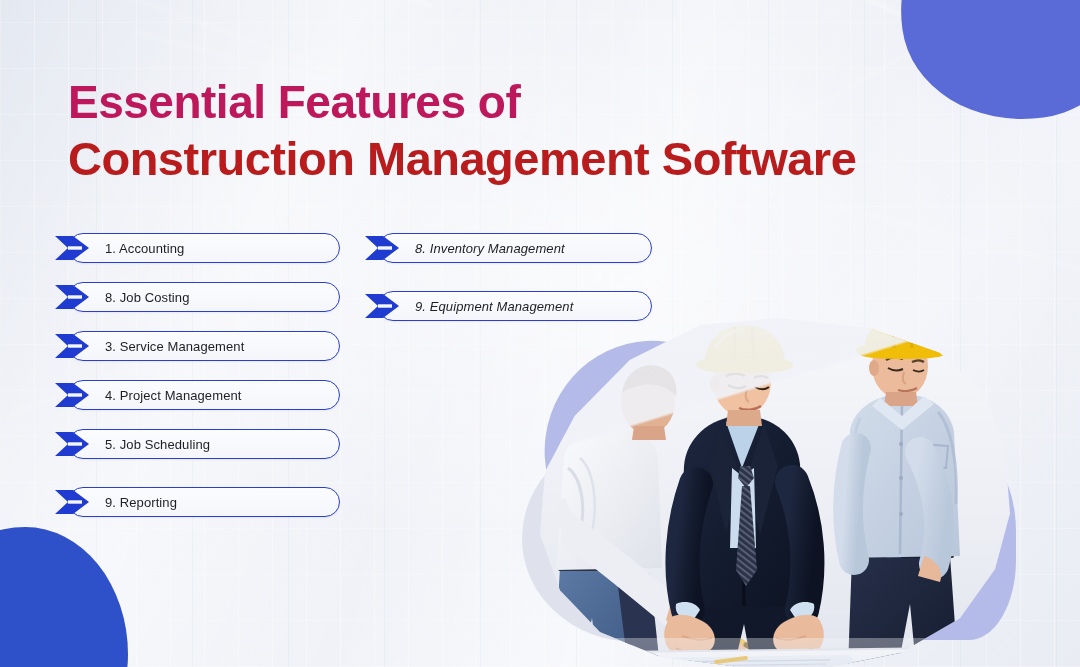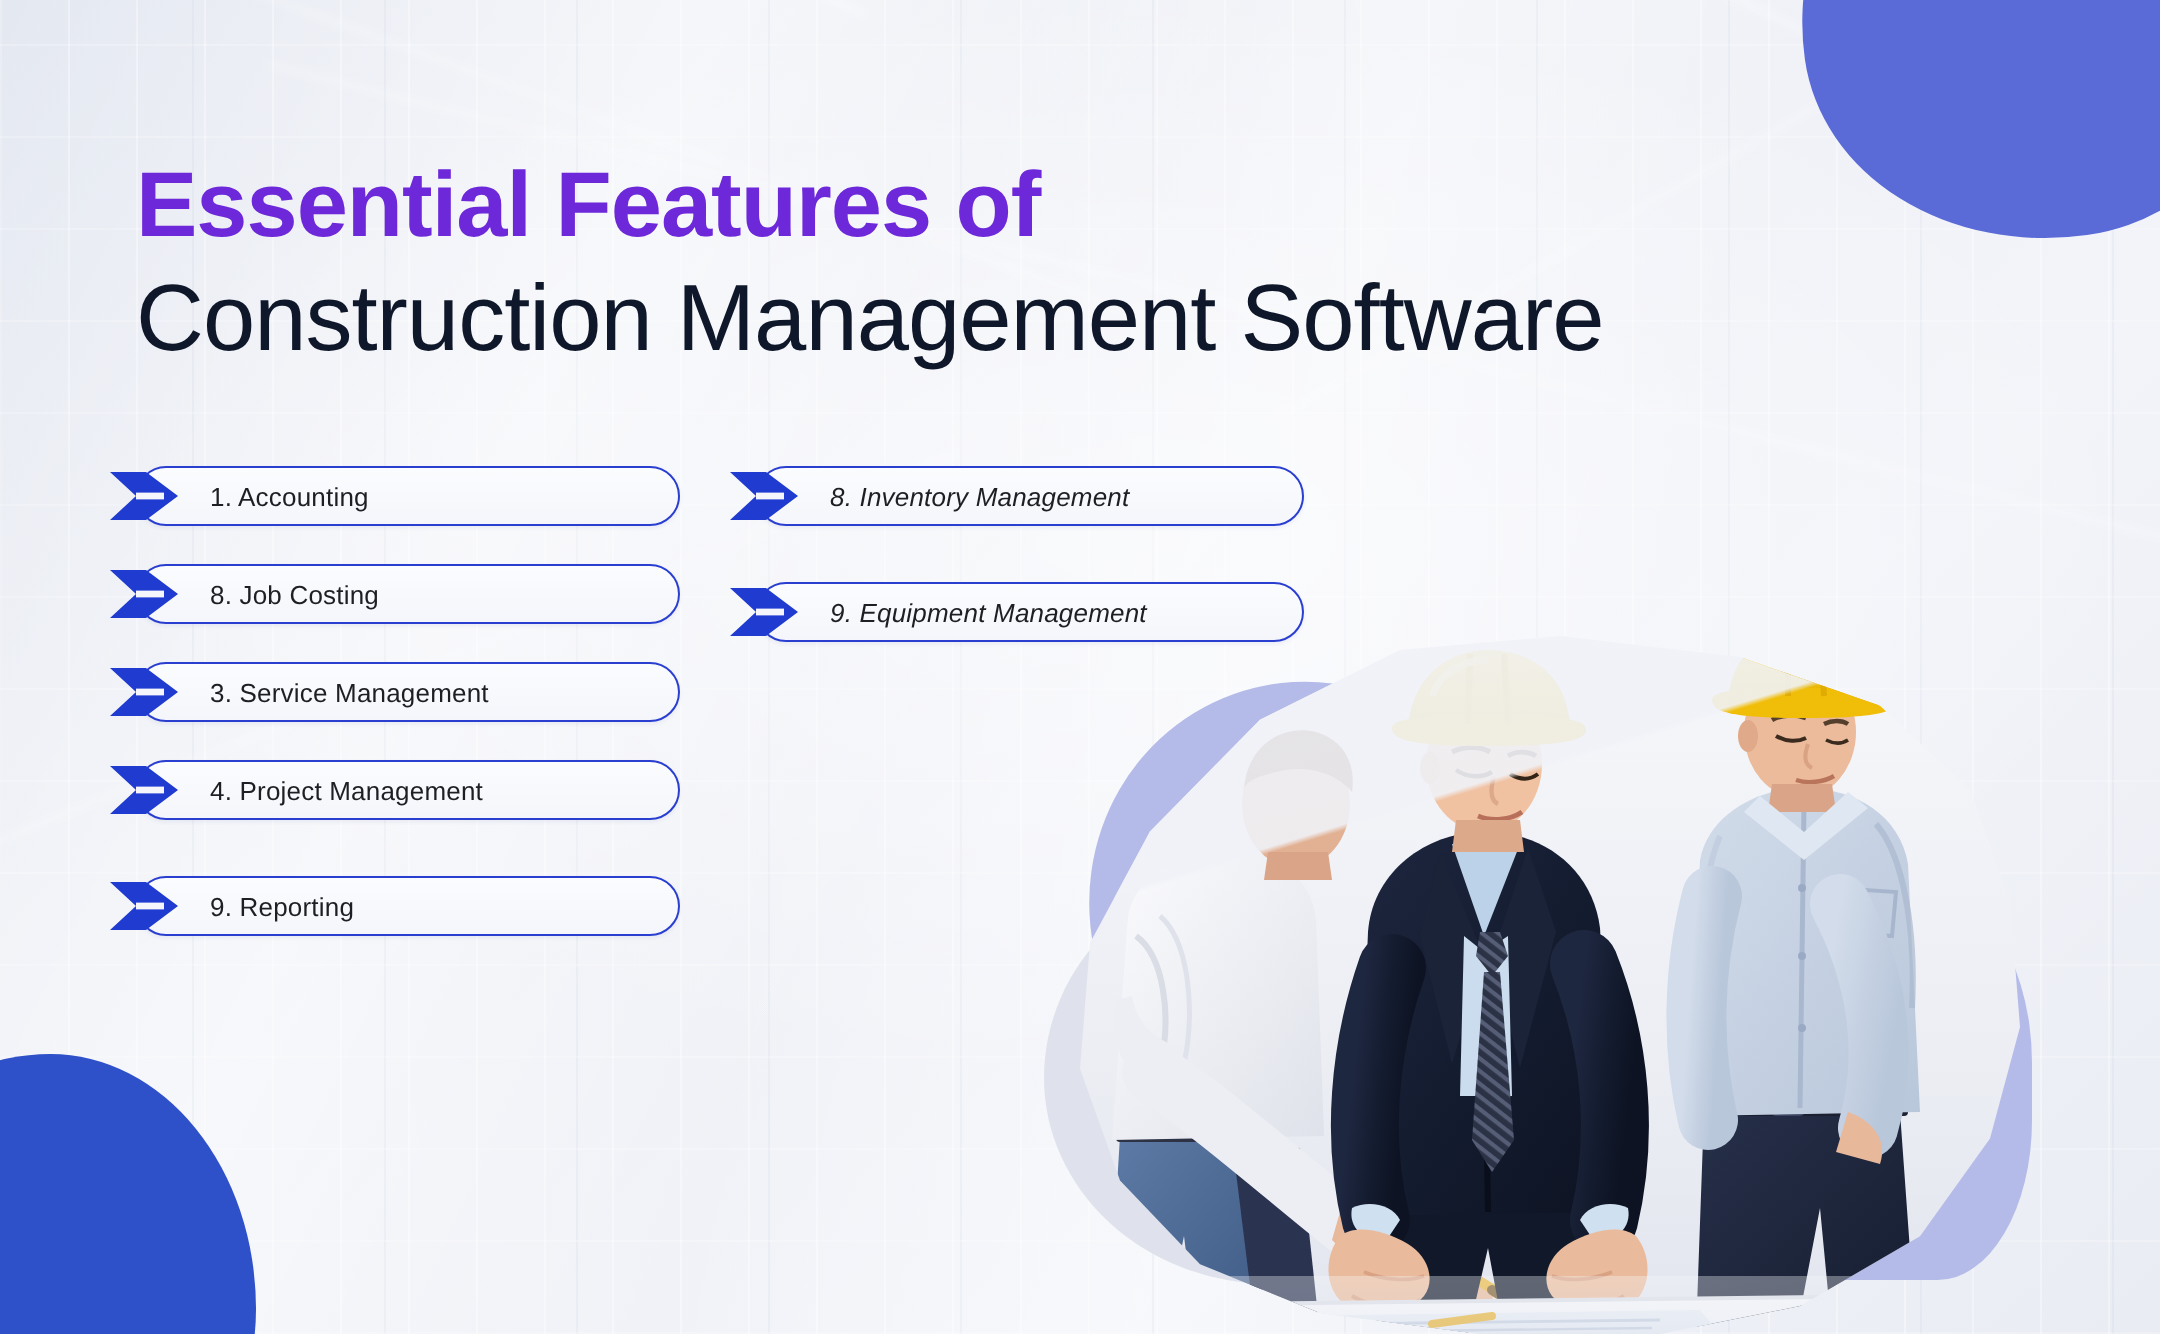--- a/index.html
+++ b/index.html
@@ -70,27 +70,27 @@
   
   .headline {
     position:absolute;
     left:68px; top:78px;
     line-height:1.08;
     letter-spacing:-.5px;
   }
   .headline .l1 {
     display:block;
     font-size:46px; font-weight:700;
-    color:#6d28d9;
+    color:#be185d;
   }
   .headline .l2 {
     display:block;
     margin-top:6px;
-    font-size:47px; font-weight:400;
-    color:#0f172a;
+    font-size:47px; font-weight:700;
+    color:#b91c1c;
   }
 
   
   .col { position:absolute; }
   .col-left  { left:68px;  top:233px; width:276px; }
   .col-right { left:378px; top:233px; width:278px;font-style:italic; }
 
   .feature {
     position:relative;
     height:30px;
@@ -227,20 +227,27 @@
     </div>
 
     <div class="feature">
       <svg class="arrow" viewBox="0 0 34 26">
         <path d="M0 1 L18 1 L34 13 L18 25 L0 25 L13 13 Z" fill="#1f3bd0"></path>
         <path d="M13 11.3 L27 11.3 L27 14.7 L13 14.7 Z" fill="#f4f6fb"></path>
       </svg>
       <span class="lbl">4. Project Management</span>
     </div>
 
+    <div class="feature">
+      <svg class="arrow" viewBox="0 0 34 26">
+        <path d="M0 1 L18 1 L34 13 L18 25 L0 25 L13 13 Z" fill="#1f3bd0"></path>
+        <path d="M13 11.3 L27 11.3 L27 14.7 L13 14.7 Z" fill="#f4f6fb"></path>
+      </svg>
+      <span class="lbl">5. Job Scheduling</span>
+    </div>
 
     <div class="feature">
       <svg class="arrow" viewBox="0 0 34 26">
         <path d="M0 1 L18 1 L34 13 L18 25 L0 25 L13 13 Z" fill="#1f3bd0"></path>
         <path d="M13 11.3 L27 11.3 L27 14.7 L13 14.7 Z" fill="#f4f6fb"></path>
       </svg>
       <span class="lbl">9. Reporting</span>
     </div>
 
   </div>

